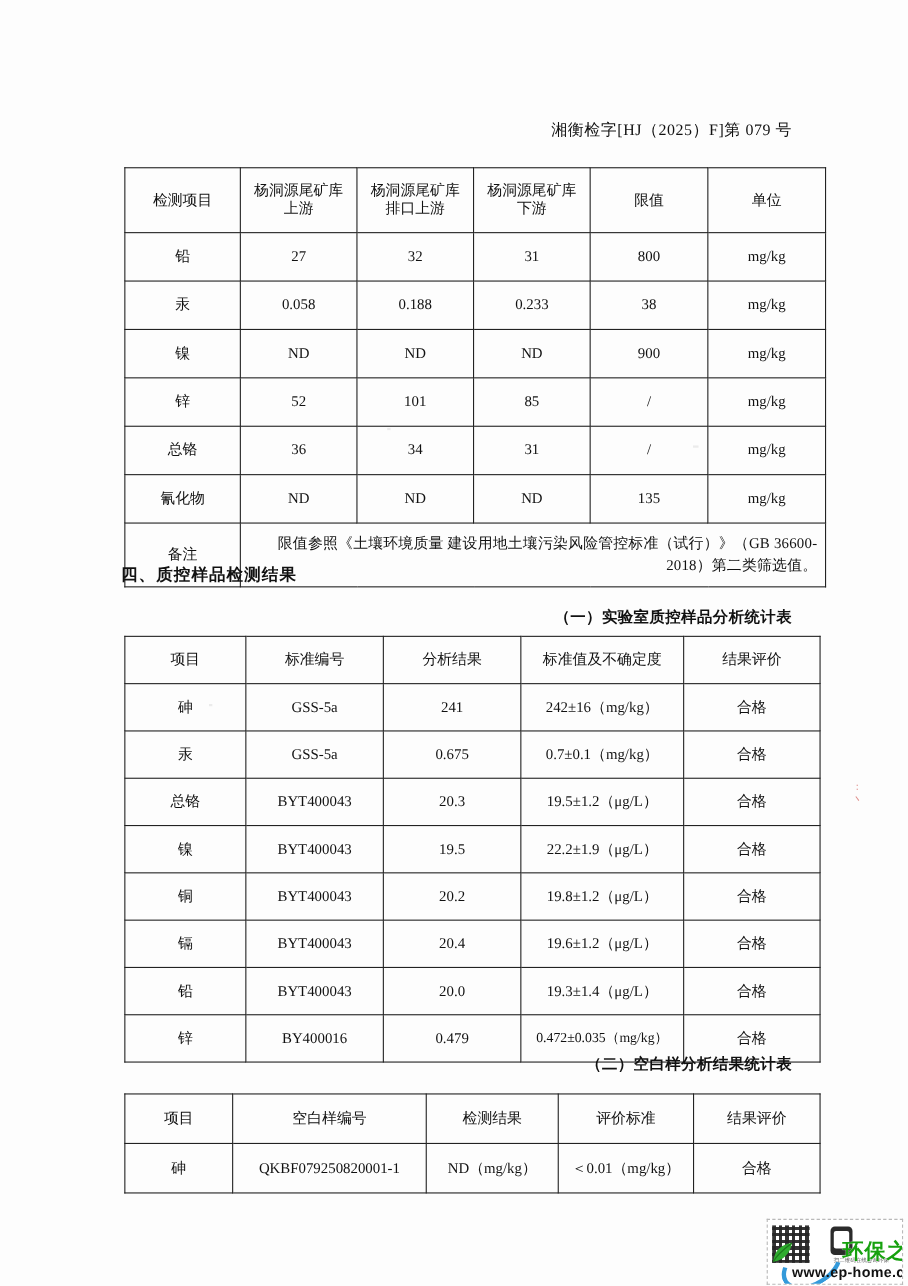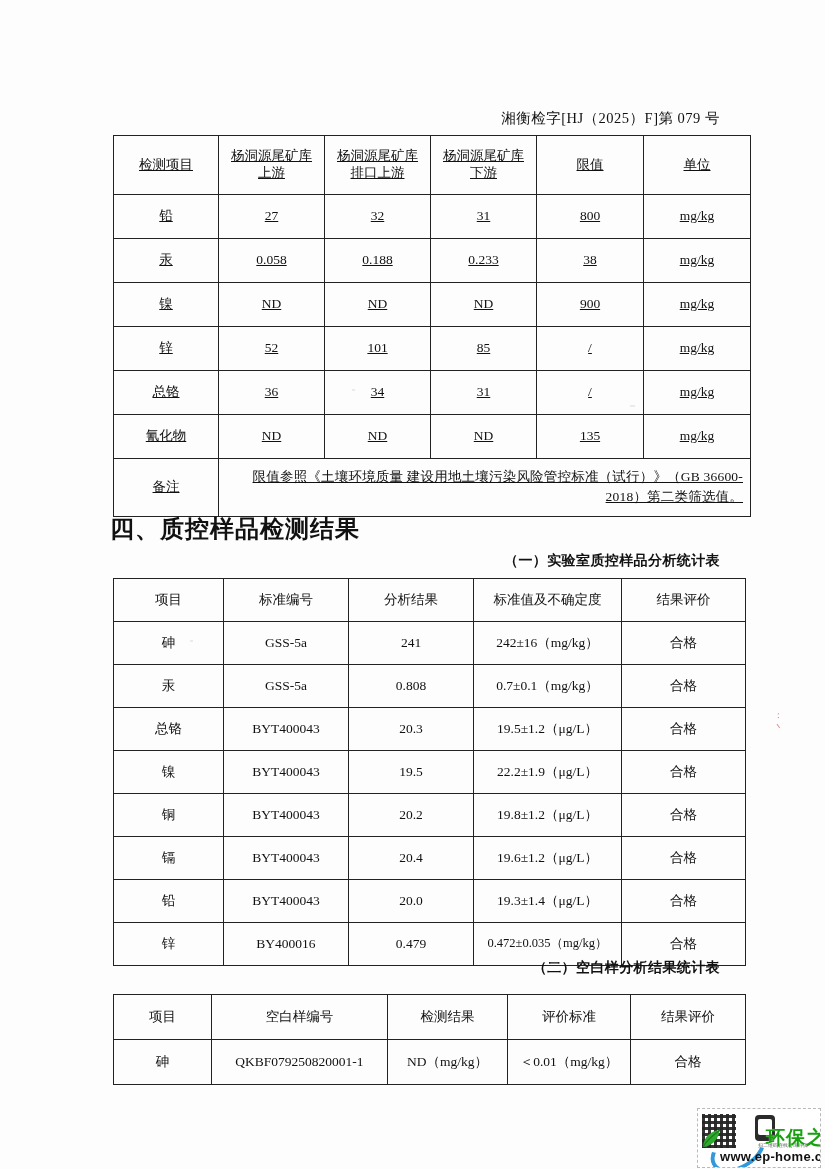--- a/index.html
+++ b/index.html
@@ -47,31 +47,31 @@
   .tbl td.note{
     text-align:right;
     padding:4px 7px 5px 7px;
     line-height:1.45;
     letter-spacing:.2px;
   }
   .num{font-family:"Liberation Serif","DejaVu Serif",serif;}
 
   
   #table-soil{
-    left:113px;top:135px;width:607px;text-decoration:underline;
+    left:113px;top:152px;width:607px;
   }
   #table-soil td{height:37px;}
   #table-soil tr.hdr td{height:52px;}
   #table-soil tr.note-row td{height:48px;}
 
   
   .section-title{
     position:absolute;
     left:110px;top:513px;
-    font-size:24px;
+    font-size:15px;
     font-weight:bold;
     font-family:"Liberation Sans","DejaVu Sans",sans-serif;
     letter-spacing:1px;
   }
   .sub-caption{
     position:absolute;
     width:607px;
     text-align:right;
     font-size:14px;
     font-weight:bold;
@@ -285,21 +285,21 @@
       <tr>
         <td>砷</td>
         <td class="num">GSS-5a</td>
         <td class="num">241</td>
         <td class="num">242±16（mg/kg）</td>
         <td>合格</td>
       </tr>
       <tr>
         <td>汞</td>
         <td class="num">GSS-5a</td>
-        <td class="num">0.808</td>
+        <td class="num">0.675</td>
         <td class="num">0.7±0.1（mg/kg）</td>
         <td>合格</td>
       </tr>
       <tr>
         <td>总铬</td>
         <td class="num">BYT400043</td>
         <td class="num">20.3</td>
         <td class="num">19.5±1.2（μg/L）</td>
         <td>合格</td>
       </tr>

